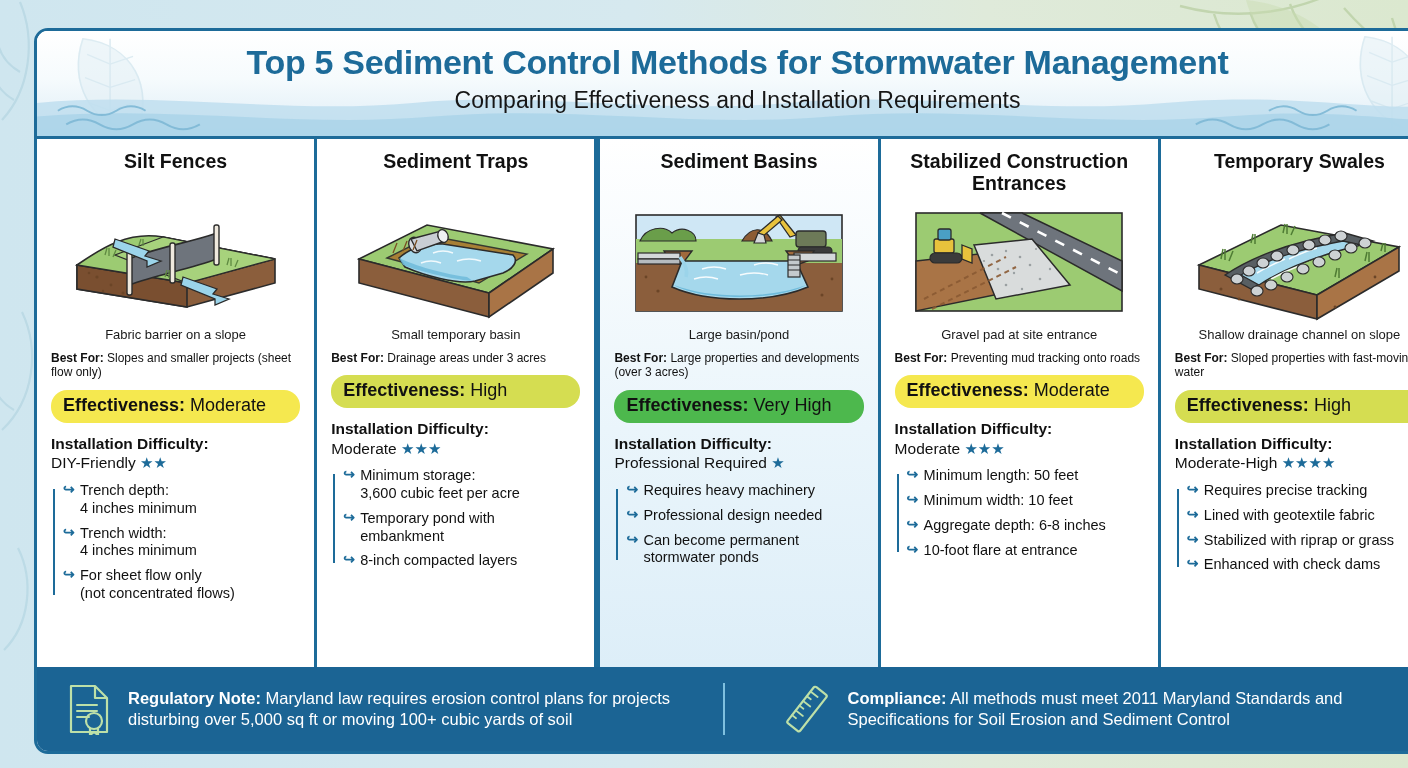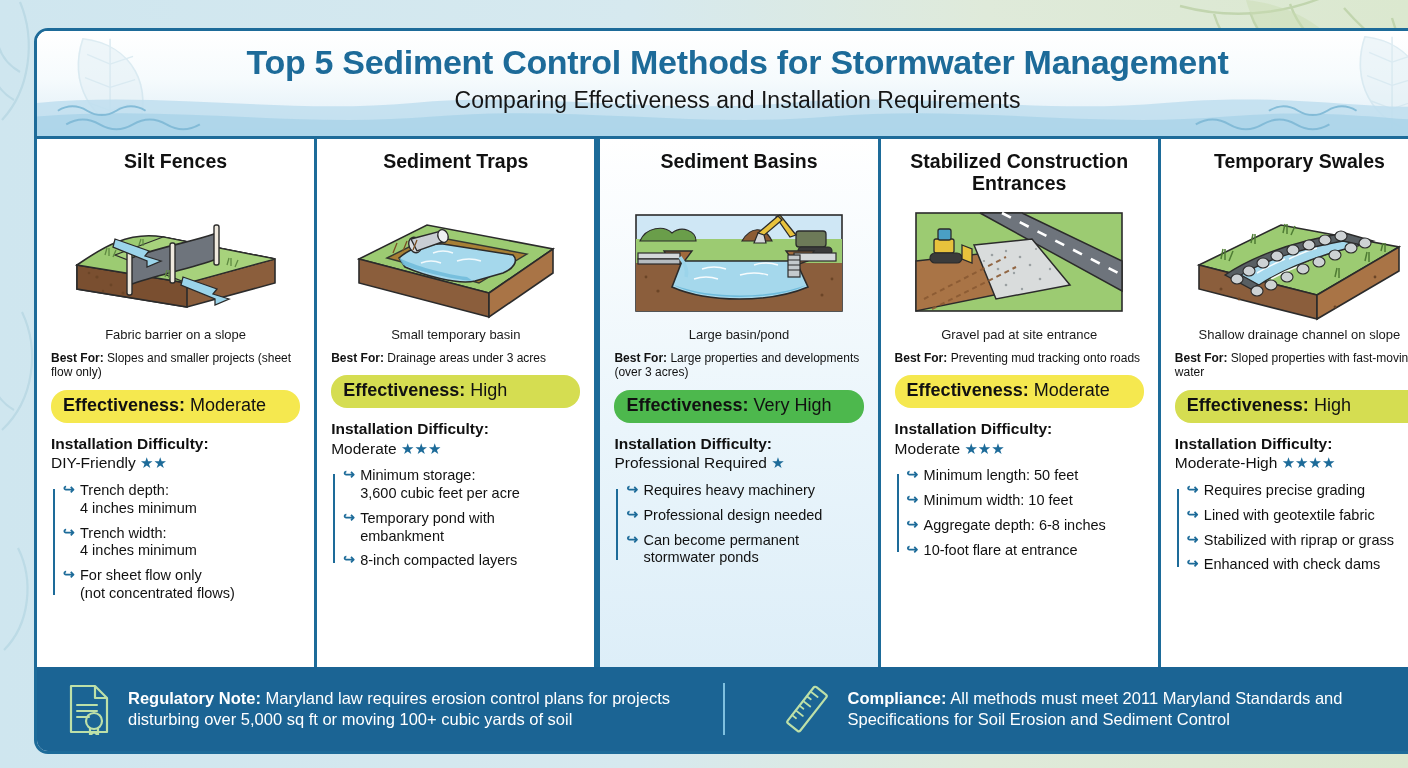--- a/index.html
+++ b/index.html
@@ -583,21 +583,21 @@
         <span class="lbl">Effectiveness:</span> 
         <span>High</span>
       </div>
       <div class="difficulty">
         <span class="lbl">Installation Difficulty:</span>
         <span>Moderate-High</span>
          <span class="stars">★★★★</span>
       </div>
       <div class="details">
         <div class="spine"></div>
-      <div class="detail-item"><span class="arrow">↪</span><span>Requires precise grading</span></div>
+      <div class="detail-item"><span class="arrow">↪</span><span>Requires precise tracking</span></div>
           <div class="detail-item"><span class="arrow">↪</span><span>Lined with geotextile fabric</span></div>
           <div class="detail-item"><span class="arrow">↪</span><span>Stabilized with riprap or grass</span></div>
           <div class="detail-item"><span class="arrow">↪</span><span>Enhanced with check dams</span></div>
         </div>
     </div>
 
   </div>
 
   <div id="footer">
     <div class="foot-cell">

